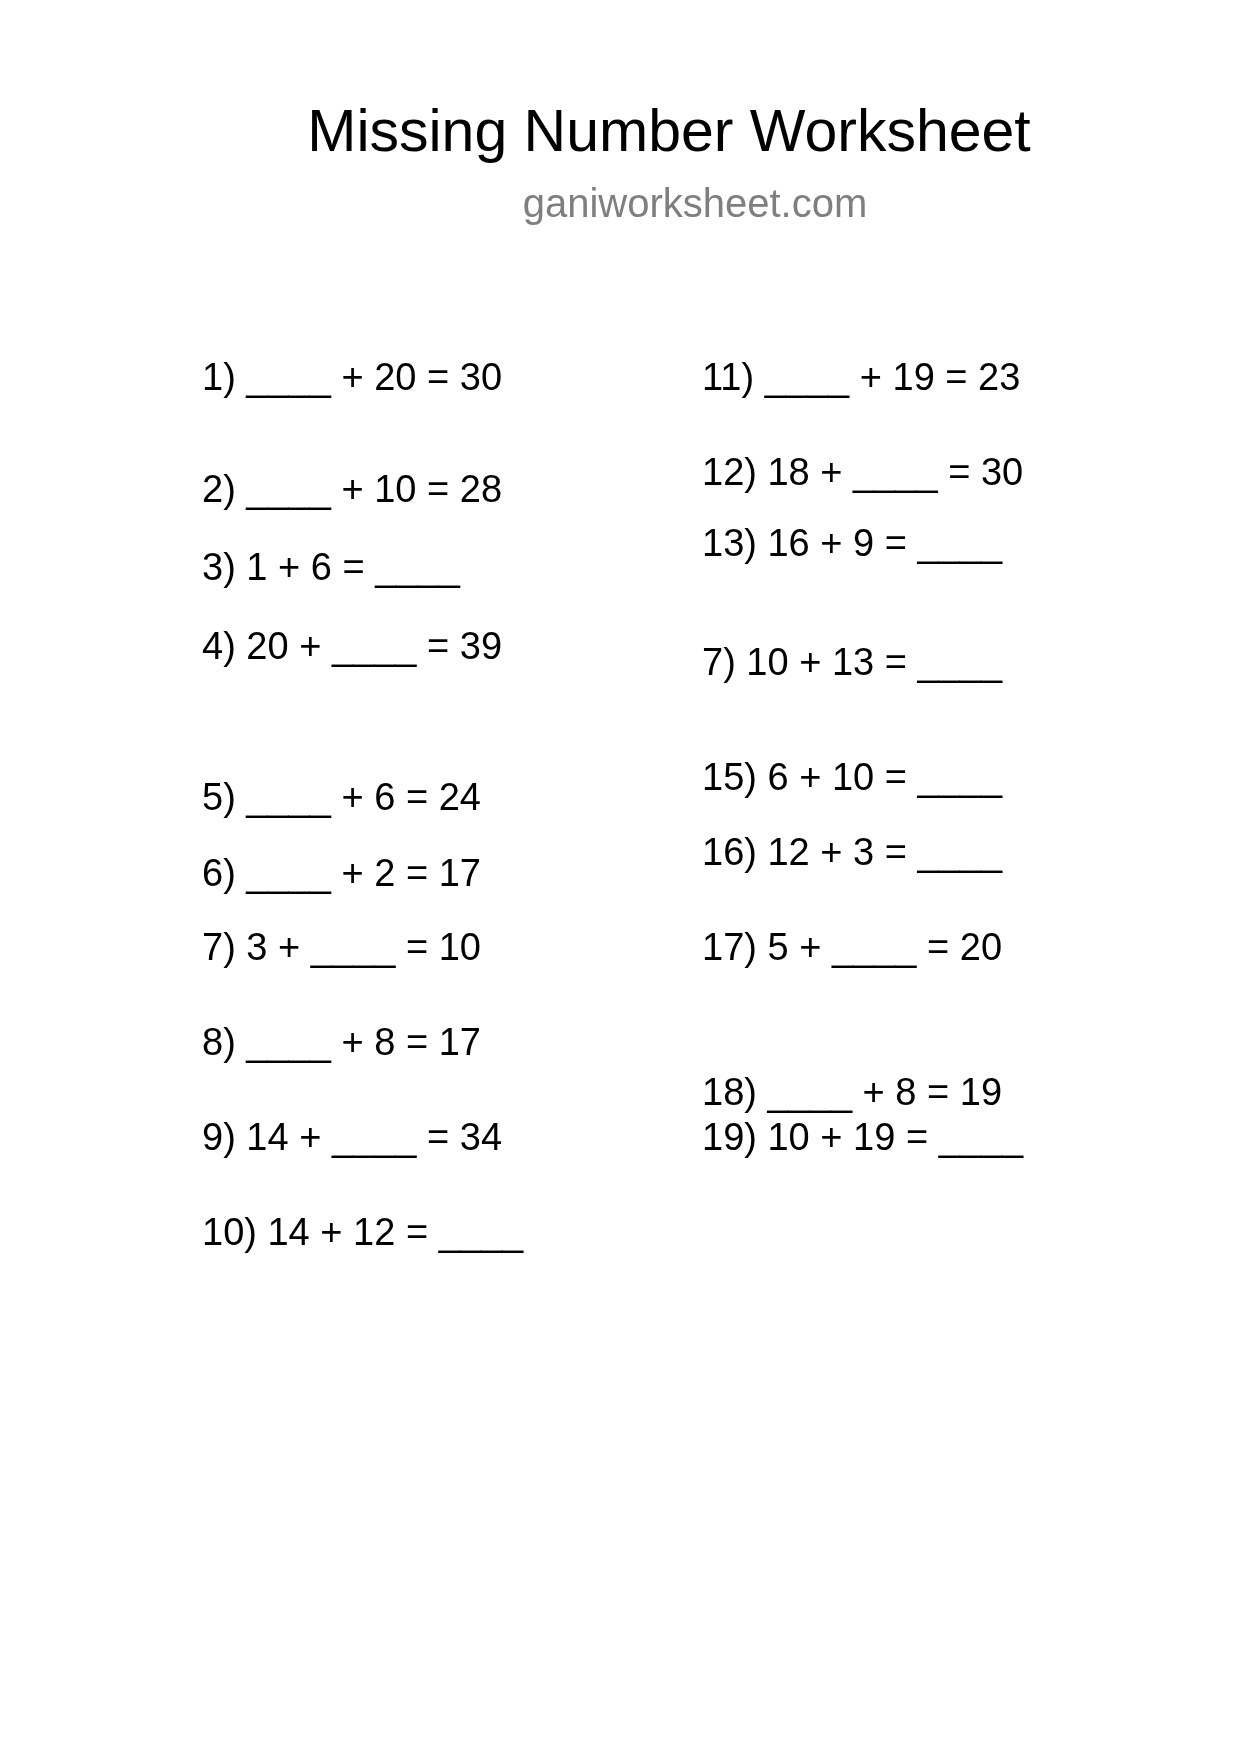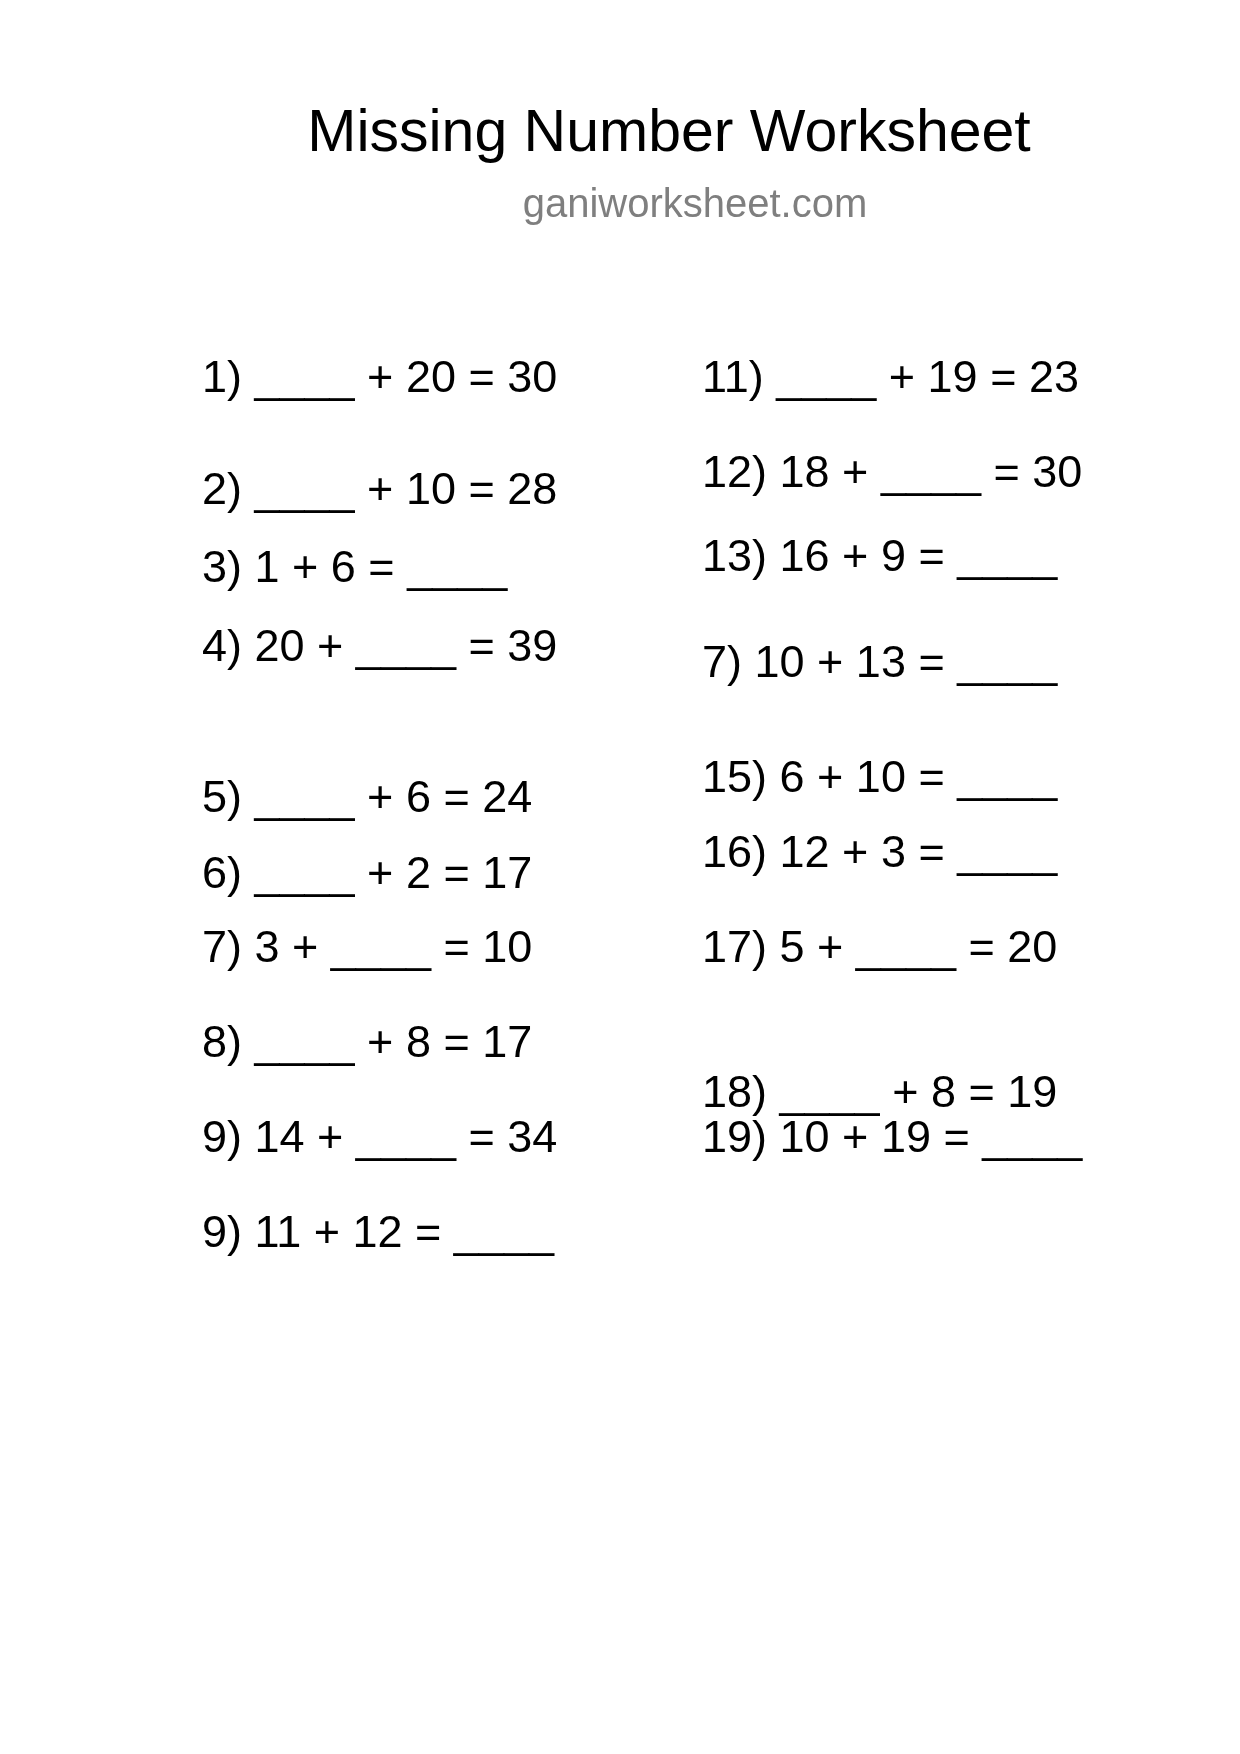--- a/index.html
+++ b/index.html
@@ -39,21 +39,21 @@
     }
     .column {
       position: absolute;
       top: 0;
     }
     .column.left { left: 202px; }
     .column.right { left: 702px; }
     .problem {
       position: absolute;
       left: 0;
-      font-size: 45px;
+      font-size: 38px;
       line-height: 50px;
       white-space: nowrap;
       color: #000000;
     }
   </style>
 </head>
 <body>
 
 <div class="title">Missing Number Worksheet</div>
 <div class="subtitle">ganiworksheet.com</div>
@@ -61,26 +61,26 @@
 <div class="column left">
   <div class="problem" style="top:352px">1) ____ + 20 = 30</div>
   <div class="problem" style="top:464px">2) ____ + 10 = 28</div>
   <div class="problem" style="top:542px">3) 1 + 6 = ____</div>
   <div class="problem" style="top:621px">4) 20 + ____ = 39</div>
   <div class="problem" style="top:772px">5) ____ + 6 = 24</div>
   <div class="problem" style="top:848px">6) ____ + 2 = 17</div>
   <div class="problem" style="top:922px">7) 3 + ____ = 10</div>
   <div class="problem" style="top:1017px">8) ____ + 8 = 17</div>
   <div class="problem" style="top:1112px">9) 14 + ____ = 34</div>
-  <div class="problem" style="top:1207px">9) 11 + 12 = ____</div>
+  <div class="problem" style="top:1207px">10) 14 + 12 = ____</div>
 </div>
 
 <div class="column right">
   <div class="problem" style="top:352px">11) ____ + 19 = 23</div>
   <div class="problem" style="top:447px">12) 18 + ____ = 30</div>
-  <div class="problem" style="top:531px">13) 16 + 9 = ____</div>
+  <div class="problem" style="top:518px">13) 16 + 9 = ____</div>
   <div class="problem" style="top:637px">7) 10 + 13 = ____</div>
   <div class="problem" style="top:752px">15) 6 + 10 = ____</div>
   <div class="problem" style="top:827px">16) 12 + 3 = ____</div>
   <div class="problem" style="top:922px">17) 5 + ____ = 20</div>
   <div class="problem" style="top:1067px">18) ____ + 8 = 19</div>
   <div class="problem" style="top:1112px">19) 10 + 19 = ____</div>
 </div>
 
 </body></html>

